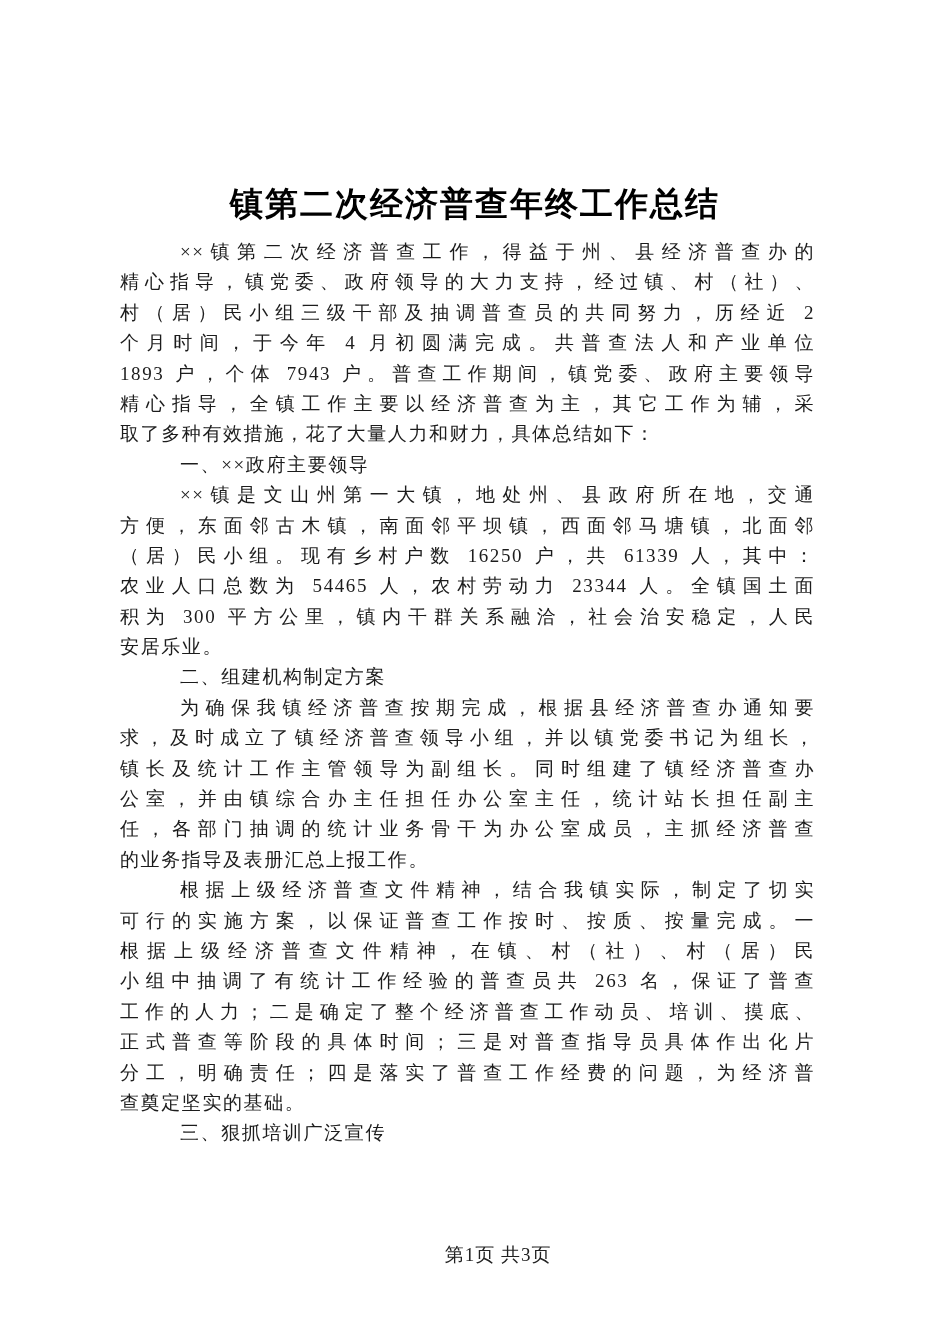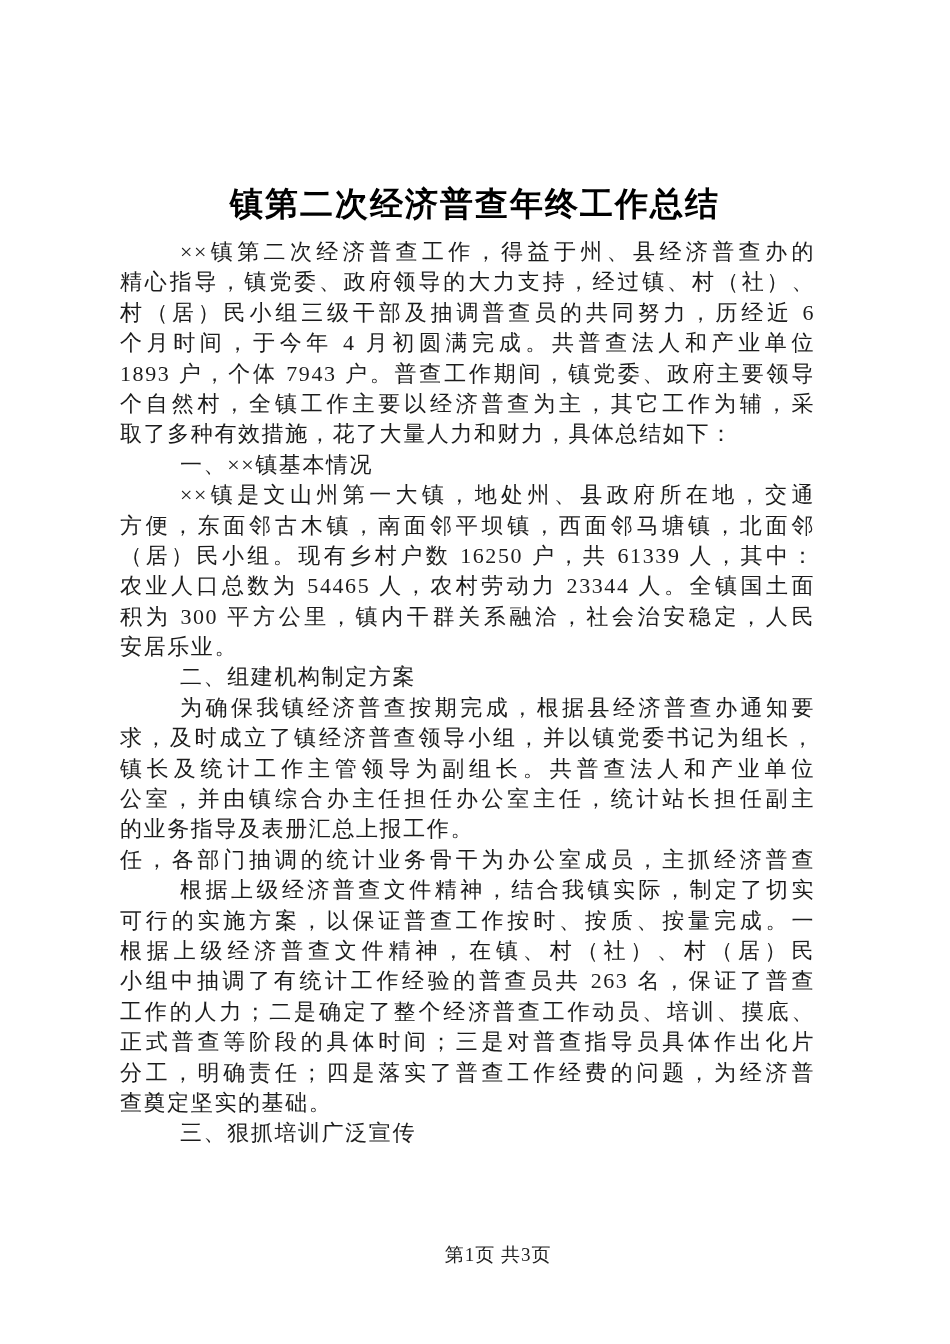--- a/index.html
+++ b/index.html
@@ -26,21 +26,21 @@
     line-height:44px;
     margin:0;
   }
   .doc-content{
     position:absolute;
     top:237px;
     left:120px;
     width:695px;
   }
   .line{
-    font-size:22px;
+    font-size:19px;
     line-height:30.4px;
     height:30.4px;
     letter-spacing:1.6px;
     white-space:pre;
     text-align:left;
     overflow:visible;
   }
   .line.stretch{
     white-space:normal;
     text-align:justify;
@@ -61,39 +61,39 @@
   }
 </style>
 </head>
 <body>
 
 <div class="page">
   <h1 class="doc-title">镇第二次经济普查年终工作总结</h1>
   <div class="doc-content">
       <div class="line stretch first">××镇第二次经济普查工作，得益于州、县经济普查办的</div>
       <div class="line stretch">精心指导，镇党委、政府领导的大力支持，经过镇、村（社）、</div>
-      <div class="line stretch">村（居）民小组三级干部及抽调普查员的共同努力，历经近 6</div>
+      <div class="line stretch">村（居）民小组三级干部及抽调普查员的共同努力，历经近 2</div>
       <div class="line stretch">个月时间，于今年 4 月初圆满完成。共普查法人和产业单位</div>
       <div class="line stretch">1893 户，个体 7943 户。普查工作期间，镇党委、政府主要领导</div>
-      <div class="line stretch">个自然村，全镇工作主要以经济普查为主，其它工作为辅，采</div>
+      <div class="line stretch">精心指导，全镇工作主要以经济普查为主，其它工作为辅，采</div>
       <div class="line">取了多种有效措施，花了大量人力和财力，具体总结如下：</div>
-      <div class="line heading">一、××镇基本情况</div>
+      <div class="line heading">一、××政府主要领导</div>
       <div class="line stretch first">××镇是文山州第一大镇，地处州、县政府所在地，交通</div>
       <div class="line stretch">方便，东面邻古木镇，南面邻平坝镇，西面邻马塘镇，北面邻</div>
       <div class="line stretch">（居）民小组。现有乡村户数 16250 户，共 61339 人，其中：</div>
       <div class="line stretch">农业人口总数为 54465 人，农村劳动力 23344 人。全镇国土面</div>
       <div class="line stretch">积为 300 平方公里，镇内干群关系融洽，社会治安稳定，人民</div>
       <div class="line">安居乐业。</div>
       <div class="line heading">二、组建机构制定方案</div>
       <div class="line stretch first">为确保我镇经济普查按期完成，根据县经济普查办通知要</div>
       <div class="line stretch">求，及时成立了镇经济普查领导小组，并以镇党委书记为组长，</div>
-      <div class="line stretch">镇长及统计工作主管领导为副组长。共普查法人和产业单位</div>
+      <div class="line stretch">镇长及统计工作主管领导为副组长。同时组建了镇经济普查办</div>
       <div class="line stretch">公室，并由镇综合办主任担任办公室主任，统计站长担任副主</div>
+      <div class="line stretch">任，各部门抽调的统计业务骨干为办公室成员，主抓经济普查</div>
       <div class="line">的业务指导及表册汇总上报工作。</div>
-      <div class="line stretch">任，各部门抽调的统计业务骨干为办公室成员，主抓经济普查</div>
       <div class="line stretch first">根据上级经济普查文件精神，结合我镇实际，制定了切实</div>
       <div class="line stretch">可行的实施方案，以保证普查工作按时、按质、按量完成。一</div>
       <div class="line stretch">根据上级经济普查文件精神，在镇、村（社）、村（居）民</div>
       <div class="line stretch">小组中抽调了有统计工作经验的普查员共 263 名，保证了普查</div>
       <div class="line stretch">工作的人力；二是确定了整个经济普查工作动员、培训、摸底、</div>
       <div class="line stretch">正式普查等阶段的具体时间；三是对普查指导员具体作出化片</div>
       <div class="line stretch">分工，明确责任；四是落实了普查工作经费的问题，为经济普</div>
       <div class="line">查奠定坚实的基础。</div>
       <div class="line heading">三、狠抓培训广泛宣传</div>
     </div>

